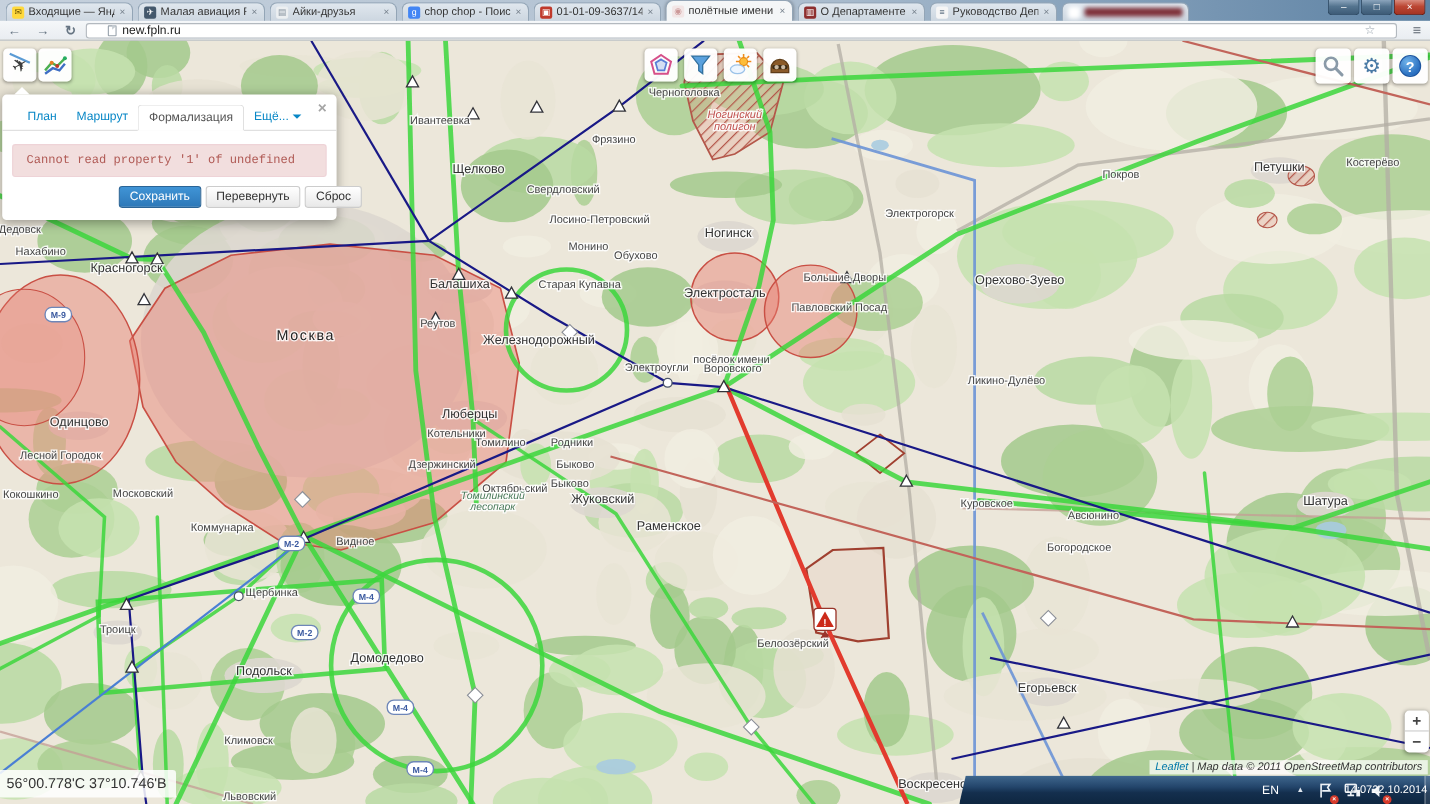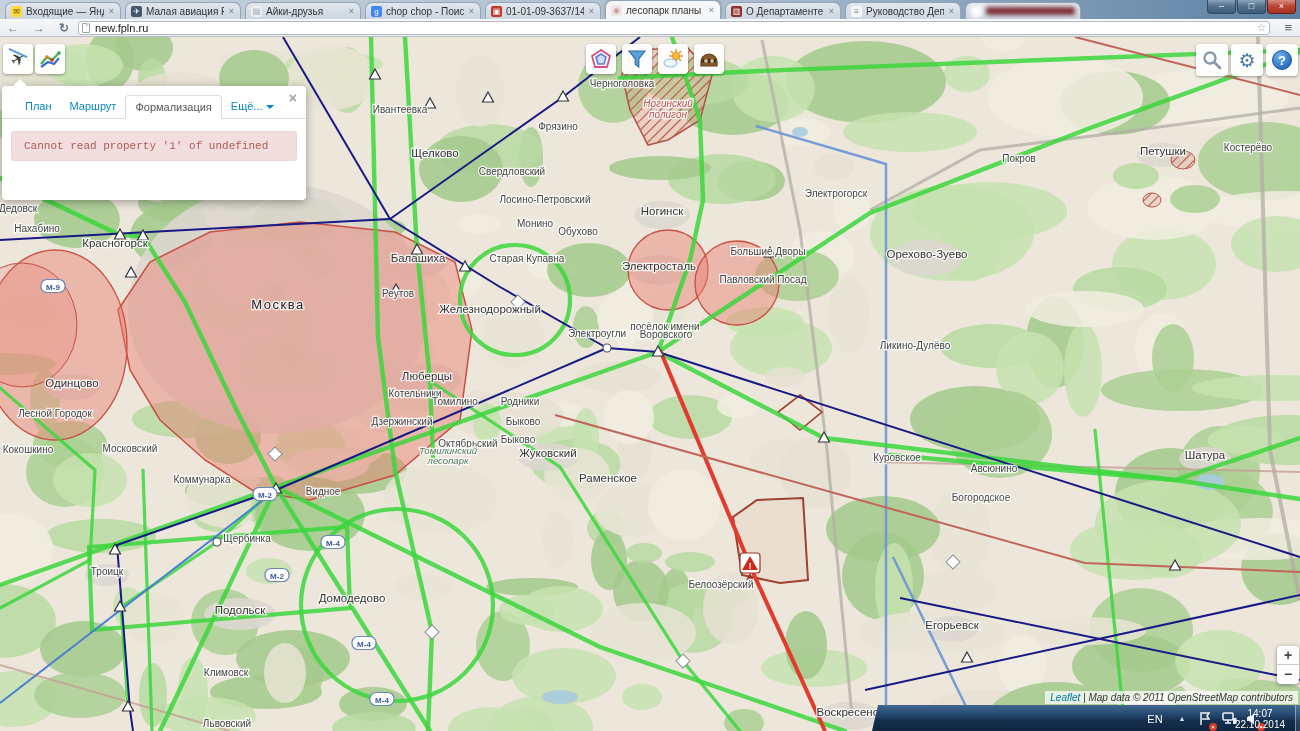--- a/index.html
+++ b/index.html
@@ -26,21 +26,21 @@
     border-radius:0 0 4px 4px;color:#fff;font-size:9px;line-height:12px;text-align:center;
     background:linear-gradient(#8ba4bc,#54748f 45%,#3d5b77);cursor:default;}
   .winbtn.close{background:linear-gradient(#d98c7e,#bc4733 45%,#a33322);border-color:#6e1d10;}
 
   .toolbar{position:absolute;left:0;top:19px;width:1300px;height:18px;z-index:60;
     background:linear-gradient(#f5f7f9,#e9edf1);border-bottom:1px solid #b9bfc5;
     display:flex;align-items:center;}
   .navbtn{color:#677583;font-size:12px;font-weight:bold;padding:0 7px;line-height:16px;}
   .addressbar{position:relative;height:14px;flex:1;margin:0 6px 0 2px;background:#fff;
     border:1px solid #b3b9bf;border-radius:3px;display:flex;align-items:center;
-    font-size:11px;color:#222;padding:0 3px;gap:5px;}
+    font-size:11px;color:#222;padding:0 19px;gap:5px;}
   .pageico{width:8px;height:10px;border:1px solid #97a1ab;border-radius:1px;background:#fff;position:relative;}
   .pageico:after{content:"";position:absolute;right:-1px;top:-1px;border:2px solid;
     border-color:#c6ccd2 transparent transparent #c6ccd2;}
   .staricon{margin-left:auto;color:#99a3ad;font-size:11px;}
   .menuicon{color:#5a646e;font-size:13px;padding:0 8px;font-weight:bold;}
 
   
   #map-svg{position:absolute;left:0;top:37px;width:1300px;height:694px;display:block;}
   .mapbtn{position:absolute;width:30px;height:30px;border-radius:4px;background:rgba(255,255,255,.96);
     box-shadow:0 1px 3px rgba(0,0,0,.35);display:flex;align-items:center;justify-content:center;z-index:20;}
@@ -81,21 +81,21 @@
   .attribution .leaf{color:#0078a8;}
 
   
   .taskbar{position:absolute;left:872px;top:705px;width:428px;height:26px;z-index:50;color:#fff;
     background:linear-gradient(180deg,#40688e,#23456b 40%,#142f4e 60%,#0e2640);
     clip-path:polygon(6px 0,100% 0,100% 100%,0 100%);}
   .tb-item{position:absolute;top:0;height:27px;display:flex;align-items:center;justify-content:center;}
   .tb-lang{left:270px;width:26px;font-size:11px;}
   .tb-caret{left:302px;width:16px;font-size:7px;color:#dfe6ee;}
   .tb-ico{width:18px;}
-  .tb-clock{right:3px;width:74px;flex-direction:column;font-size:10px;line-height:11px;text-align:center;}
+  .tb-clock{right:3px;width:74px;flex-direction:row;font-size:10px;line-height:11px;text-align:center;}
   .showdesk{position:absolute;right:0;top:0;width:5px;height:26px;border-left:1px solid rgba(255,255,255,.4);
     background:rgba(255,255,255,.10);}
   .badge-x{position:absolute;right:-3px;bottom:1px;width:8px;height:8px;border-radius:50%;background:#d63a2a;
     color:#fff;font-size:6px;line-height:8px;text-align:center;font-weight:bold;}
 </style>
 </head>
 <body>
 
 <div class="screen">
 
@@ -125,21 +125,21 @@
         <span class="ttl">chop chop - Поиск в Goo</span>
         <span class="cls">×</span>
       </div>
       <div class="tab" style="left: 485px; width: 116px;">
         <span class="fav" style="background: rgb(192, 57, 43); color: rgb(255, 255, 255);">▣</span>
         <span class="ttl">01-01-09-3637/14 | Элект</span>
         <span class="cls">×</span>
       </div>
       <div class="tab active" style="left: 605px; width: 116px;">
         <span class="fav" style="background: rgb(242, 230, 230); color: rgb(204, 153, 153);">◉</span>
-        <span class="ttl">лесопарк планы</span>
+        <span class="ttl">полётные имени</span>
         <span class="cls">×</span>
       </div>
       <div class="tab" style="left: 725px; width: 116px;">
         <span class="fav" style="background: rgb(142, 47, 47); color: rgb(255, 255, 255);">▥</span>
         <span class="ttl">О Департаменте / Депар</span>
         <span class="cls">×</span>
       </div>
       <div class="tab" style="left: 845px; width: 116px;">
         <span class="fav" style="background: rgb(245, 245, 245); color: rgb(102, 119, 136);">≡</span>
         <span class="ttl">Руководство Департаме</span>
@@ -618,22 +618,28 @@
   </div>
   <div class="mapbtn" style="left:1266px;top:44px;width:32px;height:32px;">
     <span class="helpbtn-inner">?</span>
   </div>
 
   <div class="panel">
     <div class="ptabs" id="ptabs">
       <span class="ptab">План</span><span class="ptab">Маршрут</span><span class="ptab active">Формализация</span><span class="ptab">Ещё...<span class="caret"></span></span><span class="pclose">×</span>
     </div>
     <div class="alert">Cannot read property '1' of undefined</div>
-  </div>
-
+    <div class="pbtns" id="pbtns">
+        <button class="pbtn primary">Сохранить</button>
+        <button class="pbtn">Перевернуть</button>
+        <button class="pbtn">Сброс</button>
+      </div>
+  </div>
+
+  <div class="coordbox">56°00.778'С 37°10.746'В</div>
 
   <div class="zoomctl">
     <div class="zin">+</div>
     <div>−</div>
   </div>
 
   <div class="attribution"><span class="leaf">Leaflet</span><span> | Map data © 2011 OpenStreetMap contributors</span></div>
 
   <div class="taskbar">
     <div class="tb-item tb-lang">EN</div>

